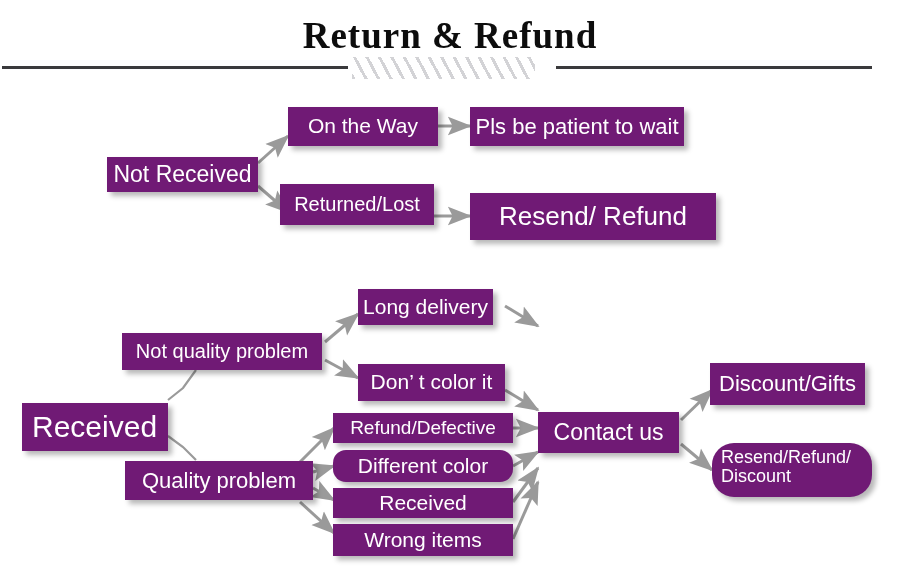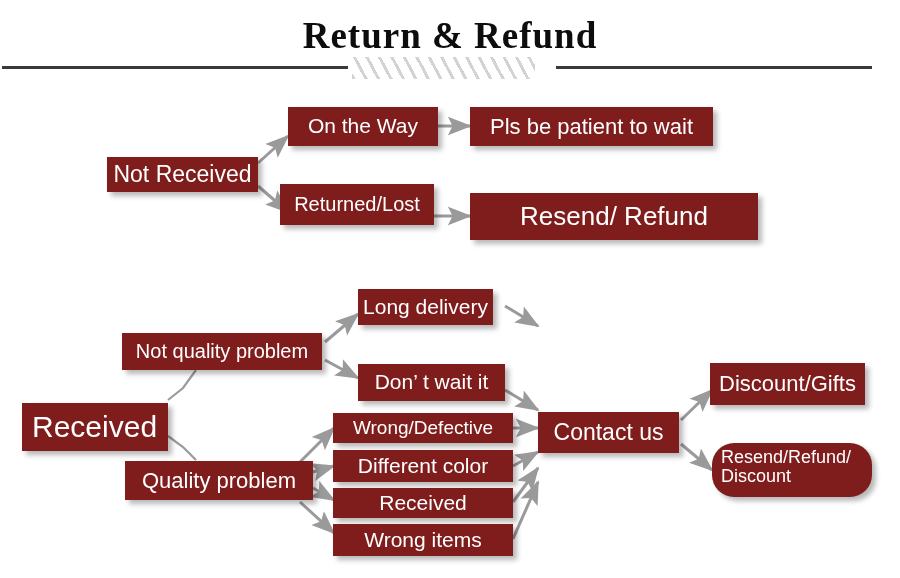--- a/index.html
+++ b/index.html
@@ -50,21 +50,21 @@
       62deg,
       #d3d3d6 0px, #d3d3d6 3px,
       #ffffff 3px, #ffffff 11px
     );
   }
 
   
   .node {
     position: absolute;
     box-sizing: border-box;
-    background: #7f1d1d;
+    background: #701a75;
     color: #ffffff;
     display: flex;
     align-items: center;
     box-shadow: 4px 4px 5px rgba(0,0,0,0.28);
     line-height: 1.08;
     padding: 0 6px;
     overflow: hidden;
     white-space: nowrap;
   }
   .node.center { justify-content: center; }
@@ -144,57 +144,57 @@
   </svg>
 
   <div class="node center" style="left:107px; top:157px; width:151px; height:35px; font-size:23px;text-align:center;">
     <span>Not Received</span>
   </div>
 
   <div class="node center" style="left:288px; top:107px; width:150px; height:39px; font-size:21px;">
     <span>On the Way</span>
   </div>
 
-  <div class="node center" style="left:470px; top:107px; width:243px; height:39px; font-size:22px;">
+  <div class="node center" style="left:470px; top:107px; width:214px; height:39px; font-size:22px;">
     <span>Pls be patient to wait</span>
   </div>
 
   <div class="node center" style="left:280px; top:184px; width:154px; height:41px; font-size:20px;">
     <span>Returned/Lost</span>
   </div>
 
-  <div class="node center" style="left:470px; top:193px; width:288px; height:47px; font-size:26px;">
+  <div class="node center" style="left:470px; top:193px; width:246px; height:47px; font-size:26px;">
     <span>Resend/ Refund</span>
   </div>
 
   <div class="node left" style="left:22px; top:393px; width:146px; height:48px; font-size:30px; padding-left:10px;margin-top:10px;">
     <span>Received</span>
   </div>
 
   <div class="node center" style="left:122px; top:333px; width:200px; height:37px; font-size:20px;">
     <span>Not quality problem</span>
   </div>
 
   <div class="node center" style="left:125px; top:461px; width:188px; height:39px; font-size:22px;">
     <span>Quality problem</span>
   </div>
 
   <div class="node center" style="left:358px; top:289px; width:135px; height:36px; font-size:21px;">
     <span>Long delivery</span>
   </div>
 
   <div class="node center" style="left:358px; top:364px; width:147px; height:37px; font-size:21px;">
-    <span>Don’  t wait it</span>
+    <span>Don’  t color it</span>
   </div>
 
   <div class="node center" style="left:333px; top:413px; width:180px; height:30px; font-size:19px;">
-    <span>Wrong/Defective</span>
-  </div>
-
-  <div class="node center" style="left:333px; top:450px; width:180px; height:32px; font-size:21px;">
+    <span>Refund/Defective</span>
+  </div>
+
+  <div class="node center" style="left:333px; top:450px; width:180px; height:32px; font-size:21px;border-radius:13px;">
     <span>Different color</span>
   </div>
 
   <div class="node center" style="left:333px; top:488px; width:180px; height:30px; font-size:21px;">
     <span>Received</span>
   </div>
 
   <div class="node center" style="left:333px; top:524px; width:180px; height:32px; font-size:21px;">
     <span>Wrong items</span>
   </div>

